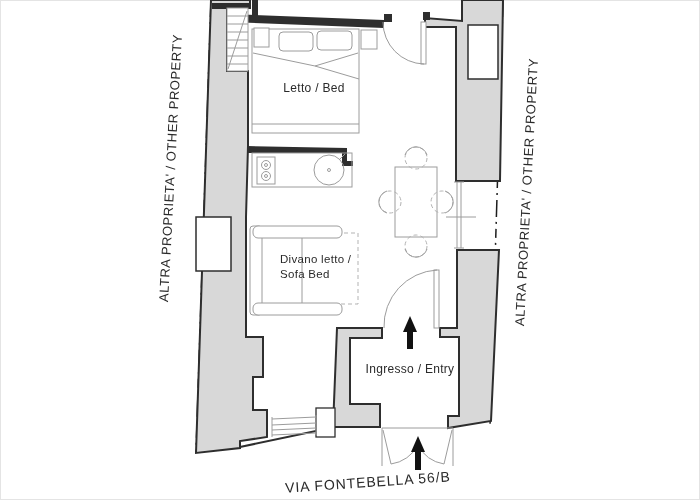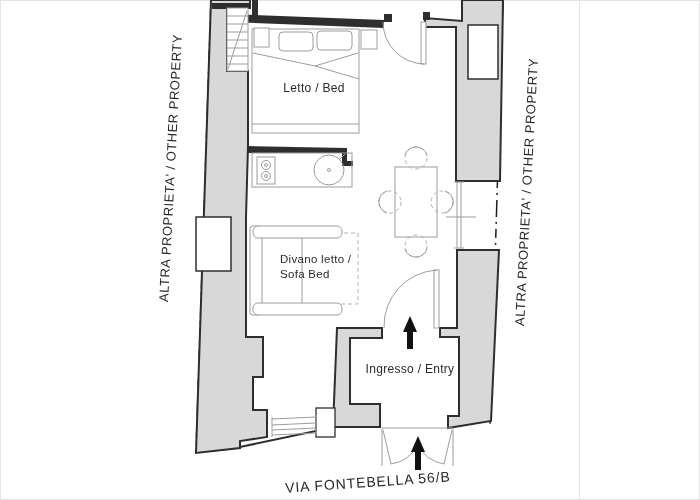--- a/index.html
+++ b/index.html
@@ -1,17 +1,17 @@
 <!DOCTYPE html>
 <html><head>
 <meta charset="utf-8">
 <style>
   html,body{margin:0;padding:0;background:#ffffff;}
   body{width:700px;height:500px;overflow:hidden;font-family:"Liberation Sans",sans-serif;}
-  .frame{position:relative;width:580px;height:500px;background:#fff;box-shadow:inset 0 0 0 1px #e4e4e4;}
+  .frame{position:relative;width:700px;height:500px;background:#fff;box-shadow:inset 0 0 0 1px #e4e4e4;}
   svg{display:block}
   .wall{fill:#d8d8d8;stroke:#2e2e2e;stroke-width:2;stroke-linejoin:miter;}
   .solid{fill:#2e2e2e;stroke:none;}
   .niche{fill:#ffffff;stroke:#2e2e2e;stroke-width:1.5;}
   .slot{fill:#ffffff;stroke:#2e2e2e;stroke-width:1.3;}
   .f{fill:none;stroke:#9c9c9c;stroke-width:1;}
   .fw{fill:#ffffff;stroke:#9c9c9c;stroke-width:1;}
   .fd{fill:none;stroke:#b3b3b3;stroke-width:1;stroke-dasharray:4 3;}
   .dd{fill:none;stroke:#1d1d1d;stroke-width:1.5;stroke-dasharray:17 5 2 5 9 5 2 5;}
   .arrow{fill:#111111;stroke:none;}

